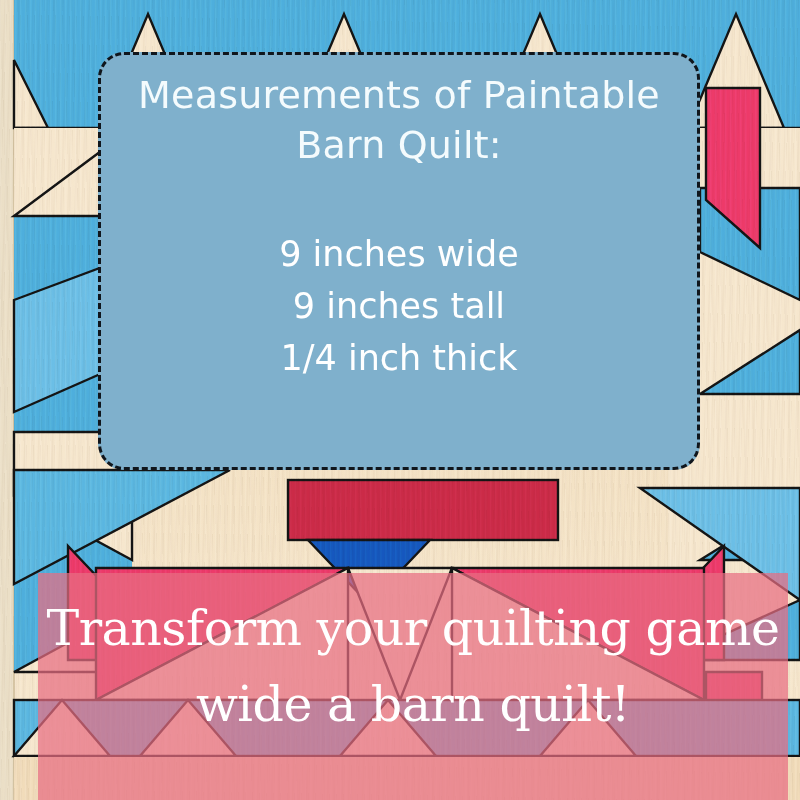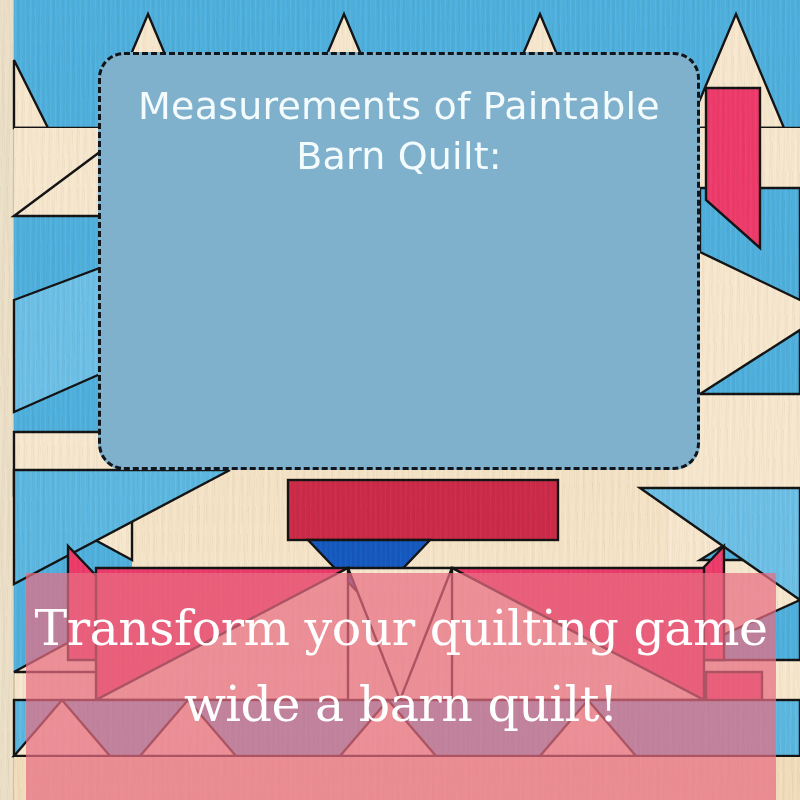--- a/index.html
+++ b/index.html
@@ -48,40 +48,40 @@
 
   
   #info-card{
     position:absolute;
     left:98px; top:52px; width:602px; height:418px;
     background:#7fb0cc;
     border-radius:26px;
     border:3px dashed #10161c;
     display:flex; flex-direction:column;
     align-items:center;
-    padding-top:26px;
+    padding-top:15px;
     color:#ffffff;
     text-align:center;
   }
   #card-heading{
     font-size:38px; line-height:50px; font-weight:400;
     letter-spacing:.2px; color:#f4fbfd;
     width:580px;
   }
   #spec-list{
     margin-top:58px;
     font-size:35px; line-height:52px; font-weight:400;
     color:#ffffff;
   }
   #spec-list div{ white-space:nowrap; }
 
   
   #promo-banner{
     position:absolute;
-    left:26px; top:573px; width:750px; height:227px;
+    left:38px; top:573px; width:750px; height:227px;
     background:rgba(232,110,130,.72);
     display:flex; flex-direction:column;
     align-items:center; justify-content:flex-start;
     padding-top:18px;
   }
   #promo-text{
     font-family:"DejaVu Serif", serif;
     font-size:49px; line-height:76px;
     color:#ffffff; text-align:center;
     letter-spacing:-.5px;
@@ -192,20 +192,25 @@
 
       </g>
     </svg>
   </div>
 
   <div id="wood-grain"></div>
   <div id="pencil-grain"></div>
 
   <div id="info-card">
     <div id="card-heading">Measurements of Paintable Barn Quilt:</div>
+    <div id="spec-list">
+      <div>9 inches wide</div>
+      <div>9 inches tall</div>
+      <div>1/4 inch thick</div>
+    </div>
   </div>
 
   <div id="promo-banner">
     <div id="promo-text">
       <div>Transform your quilting game</div>
       <div>wide a barn quilt!</div>
     </div>
   </div>
 
 </div>

